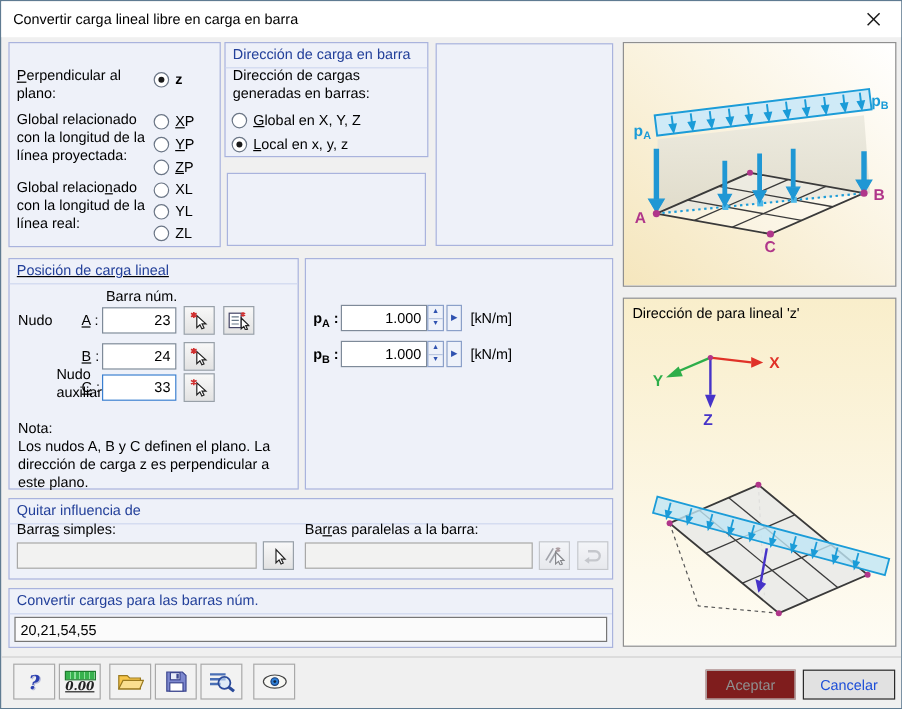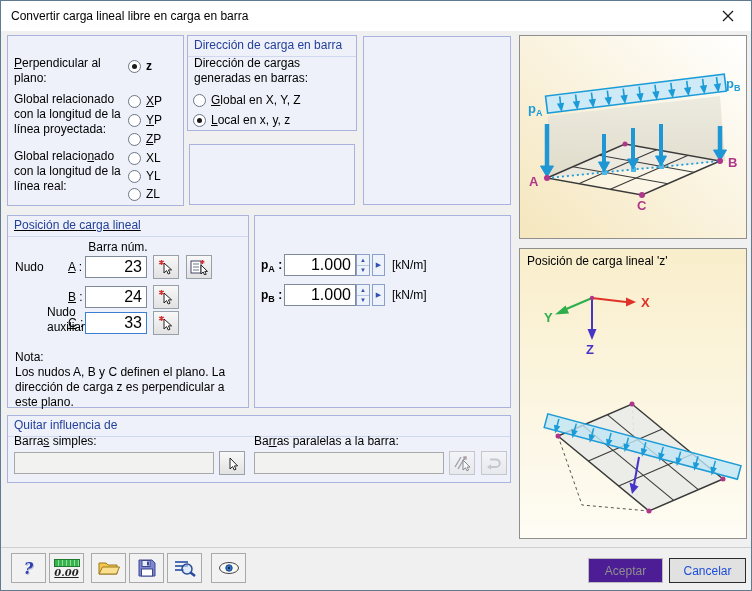--- a/index.html
+++ b/index.html
@@ -8,40 +8,40 @@
   .titlebar .title{position:absolute;left:10px;top:8px;font-size:12px;color:#000;}
   .close-btn{position:absolute;right:0;top:0;width:46px;height:30px;display:flex;align-items:center;justify-content:center;cursor:pointer;}
   .grp{position:absolute;background:#eef1f9;border:1px solid #a9b3dd;box-sizing:border-box;}
   .grp-t{height:17px;padding:2px 6px 1px;color:#23409a;border-bottom:1px solid #cfd8ef;white-space:nowrap;overflow:hidden;}
   .lbl{position:absolute;line-height:15px;}
   .u{text-decoration:underline;}
   .bold{font-weight:bold;}
   .rrow{position:absolute;display:flex;align-items:center;gap:5px;height:16px;cursor:default;}
   .rb{width:13px;height:13px;border:1px solid #6b7686;border-radius:50%;background:#fff;box-sizing:border-box;flex:0 0 auto;position:relative;}
   .rb.on::after{content:"";position:absolute;left:3px;top:3px;width:5px;height:5px;border-radius:50%;background:#1a1a1a;}
-  .tin{position:absolute;background:#fff;border:1px solid #7e8a99;box-sizing:border-box;font-family:"Liberation Sans",sans-serif;font-size:16px;padding:0 4px;}
+  .tin{position:absolute;background:#fff;border:1px solid #7e8a99;box-sizing:border-box;font-family:"Liberation Sans",sans-serif;font-size:12px;padding:0 4px;}
   .tin.num{text-align:right;}
   .tin.focus{border-color:#3a7fd0;}
   .tin.dis{background:#f2f2f1;border-color:#a8a8a8;}
   .btn-sm{position:absolute;width:26px;height:24px;background:linear-gradient(#f8f8f8,#e2e2e2);border:1px solid #98a0a8;box-sizing:border-box;display:flex;align-items:center;justify-content:center;padding:0;cursor:pointer;}
   .btn-sm.dis{opacity:.5;filter:grayscale(.8);}
   .spin{position:absolute;width:14px;height:22px;box-sizing:border-box;border:1px solid #8ba0c9;background:#eef2fa;display:flex;flex-direction:column;}
   .spin span{flex:1;display:flex;align-items:center;justify-content:center;font-size:6px;color:#2f52b0;line-height:1;}
   .spin span:first-child{border-bottom:1px solid #b9c6e0;}
   .spin-arrow{position:absolute;width:13px;height:22px;box-sizing:border-box;border:1px solid #8ba0c9;background:#eef2fa;display:flex;align-items:center;justify-content:center;font-size:7px;color:#2f52b0;padding:0;cursor:pointer;}
   .panel{position:absolute;border:1px solid #8f8f8f;box-sizing:border-box;overflow:hidden;}
   .sep{position:absolute;left:0;right:0;top:546px;height:1px;background:#cfcfcf;}
   .toolbtn{position:absolute;top:552px;width:35px;height:30px;background:#f2f2f2;border:1px solid #a9a9a9;box-sizing:border-box;display:flex;align-items:center;justify-content:center;cursor:pointer;padding:0;}
   .q{font-family:"DejaVu Serif",serif;font-weight:bold;font-style:italic;font-size:16px;color:#2b3fb0;text-shadow:1px 1px 0 #b8bcd8;}
   .units-ic{display:flex;flex-direction:column;align-items:center;gap:1px;}
   .ruler{width:24px;height:6px;border:1px solid #1e7a2e;background:repeating-linear-gradient(90deg,#37b24d 0 3px,#8be09a 3px 4px);}
   .units-txt{font-family:"DejaVu Serif",serif;font-style:italic;font-weight:bold;font-size:10px;text-decoration:underline;color:#222;line-height:1;}
   .fbtn{position:absolute;top:557px;height:25px;font-family:"Liberation Sans",sans-serif;font-size:12px;box-sizing:border-box;cursor:pointer;}
   .fbtn.primary{background:#e1e1e1;border:1px solid #2b2b2b;color:#1d4ed8;}
-  .fbtn.disabled{background:#4c1d95;border:1px solid #bcbcbc;color:#8f8f8f;cursor:default;}
+  .fbtn.disabled{background:#7f1d1d;border:1px solid #bcbcbc;color:#8f8f8f;cursor:default;}
   .plab{font-weight:bold;}
   .plab sub{font-size:9px;}
   .pimg-title{position:absolute;left:7px;top:5px;font-size:12px;color:#000;z-index:2;}
 </style>
 </head>
 <body>
 
 <div class="dlg">
 
   <div class="titlebar">
@@ -186,20 +186,24 @@
         </svg>
     </button>
     <button class="btn-sm dis" style="left:473px;top:35px;">
       <svg width="16" height="13" viewBox="0 0 16 13">
           <path d="M4,10 H10 a3.8,3.8 0 0 0 0,-7.6 H4" fill="none" stroke="#9aa0a8" stroke-width="2"></path>
           <polygon points="5,7.2 5,12.8 1,10" fill="#9aa0a8"></polygon>
         </svg>
     </button>
   </div>
 
+  <div class="grp" style="left:6px;top:489px;width:504px;height:50px;">
+    <div class="grp-t">Convertir cargas para las barras núm.</div>
+    <input class="tin" style="left: 4px; top: 23px; width: 494px; height: 21px; background: rgb(251, 251, 251); border-color: rgb(118, 118, 118);" value="20,21,54,55">
+  </div>
 
   <div class="panel" style="left:518px;top:34px;width:228px;height:204px;">
     <svg width="226" height="202" viewBox="0 0 226 202">
       <defs>
         <linearGradient id="lg1" x1="1" y1="0" x2="0" y2="1">
           <stop offset="0" stop-color="#ffffff"></stop>
             <stop offset="1" stop-color="#f5e6bd"></stop>
         </linearGradient>
         <linearGradient id="wallg" x1="0" y1="0" x2="0" y2="1">
           <stop offset="0" stop-color="#eceadf" stop-opacity="0.95"></stop>
@@ -290,21 +294,21 @@
       </g>
       <text x="9" y="150" font-size="13" fill="#b0368a" font-weight="600">A</text>
       <text x="208" y="131" font-size="13" fill="#b0368a" font-weight="600">B</text>
       <text x="117" y="174" font-size="13" fill="#b0368a" font-weight="600">C</text>
       <text x="8" y="77" font-size="13" fill="#1b9cd8" font-weight="600"><tspan>p</tspan><tspan dy="3" font-size="9">A</tspan></text>
       <text x="206" y="52" font-size="13" fill="#1b9cd8" font-weight="600"><tspan>p</tspan><tspan dy="3" font-size="9">B</tspan></text>
     </svg>
   </div>
 
   <div class="panel" style="left:518px;top:247px;width:228px;height:291px;">
-    <div class="pimg-title">Posición de carga lineal 'z'</div>
+    <div class="pimg-title">Dirección de para lineal 'z'</div>
     <svg width="226" height="289" viewBox="0 0 226 289">
       <defs>
         <linearGradient id="lg2" x1="0" y1="0" x2="0" y2="1">
           <stop offset="0" stop-color="#f9eecb"></stop>
             <stop offset="1" stop-color="#fefcf4"></stop>
         </linearGradient>
       </defs>
       <rect x="0" y="0" width="226" height="289" fill="url(#lg2)"></rect>
       <g>
         <line x1="72" y1="49" x2="106" y2="53" stroke="#e03228" stroke-width="2"></line>

